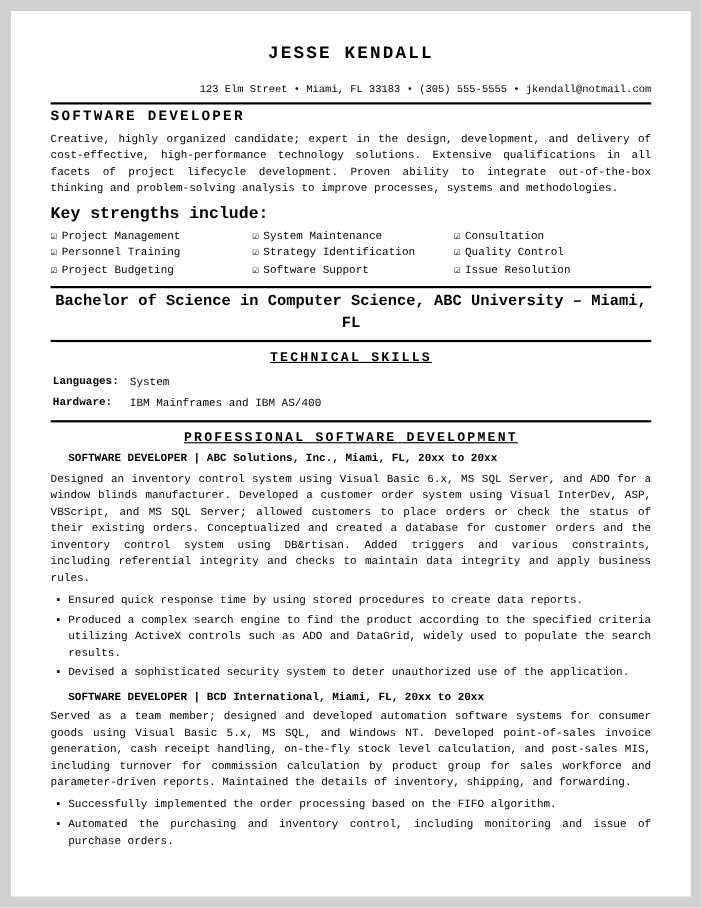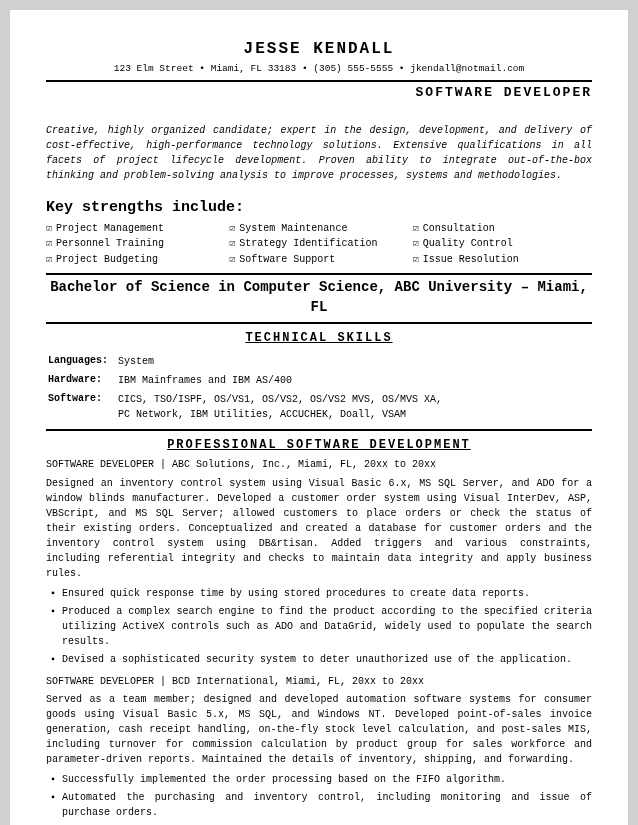--- a/index.html
+++ b/index.html
@@ -28,48 +28,48 @@
       text-align: center;
       margin-bottom: 2px;
     }
     .name {
       font-size: 16px;
       font-weight: bold;
       letter-spacing: 2px;
     }
     .contact-line {
       font-size: 9.5px;
-      margin-top: 1px;
+      margin-top: 14px;
+      text-align: right;
     }
     hr.thick {
       border: none;
       border-top: 2px solid #000;
       margin: 4px 0 2px 0;
     }
     .section-title {
       text-align: center;
       font-weight: bold;
       font-size: 12px;
       letter-spacing: 2px;
       text-decoration: underline;
       margin: 6px 0 4px 0;
     }
     .job-title-center {
-      text-align: right;
+      text-align: left;
       font-weight: bold;
       font-size: 13px;
       letter-spacing: 2px;
-      margin-bottom: 20px;
+      margin-bottom: 4px;
     }
     .intro-text {
       font-size: 10px;
       text-align: justify;
-      margin-bottom: 14px;
-      line-height: 1.5;
-      font-style: italic;
+      margin-bottom: 4px;
+      line-height: 1.5;
     }
     .strengths-title {
       text-align: left;
       font-weight: bold;
       font-size: 15px;
       margin-bottom: 3px;
     }
     .strengths-grid {
       display: grid;
       grid-template-columns: 1fr 1fr 1fr;
@@ -107,23 +107,24 @@
       padding-right: 8px;
       width: 68px;
     }
     .skills-value {
       line-height: 1.5;
     }
     .job-block {
       margin-bottom: 8px;
     }
     .job-header {
-      font-weight: normal;
+      font-weight: bold;
       font-size: 10px;
       margin-bottom: 3px;
+      margin-left: 16px;
     }
     .job-desc {
       font-size: 10px;
       text-align: justify;
       line-height: 1.5;
       margin-bottom: 5px;
     }
     .bullet-list {
       list-style: none;
       padding-left: 16px;
@@ -208,24 +209,20 @@
   <table class="skills-table">
     <tbody>
         <tr>
       <td class="skills-label">Languages:</td>
       <td class="skills-value">System</td>
     </tr>
     <tr>
       <td class="skills-label">Hardware:</td>
       <td class="skills-value">IBM Mainframes and IBM AS/400</td>
     </tr>
-    <tr>
-      <td class="skills-label">Software:</td>
-      <td class="skills-value">CICS, TSO/ISPF, OS/VS1, OS/VS2, OS/VS2 MVS, OS/MVS XA,<br>PC Network, IBM Utilities, ACCUCHEK, Doall, VSAM</td>
-    </tr>
   </tbody>
     </table>
 
   <hr class="thick">
 
   <div class="section-title">PROFESSIONAL SOFTWARE DEVELOPMENT</div>
 
   <div class="job-block">
     <div class="job-header">SOFTWARE DEVELOPER | ABC Solutions, Inc., Miami, FL, 20xx to 20xx</div>
     <div class="job-desc">Designed an inventory control system using Visual Basic 6.x, MS SQL Server, and ADO for a window blinds manufacturer. Developed a customer order system using Visual InterDev, ASP, VBScript, and MS SQL Server; allowed customers to place orders or check the status of their existing orders. Conceptualized and created a database for customer orders and the inventory control system using DB&amp;rtisan. Added triggers and various constraints, including referential integrity and checks to maintain data integrity and apply business rules.</div>

